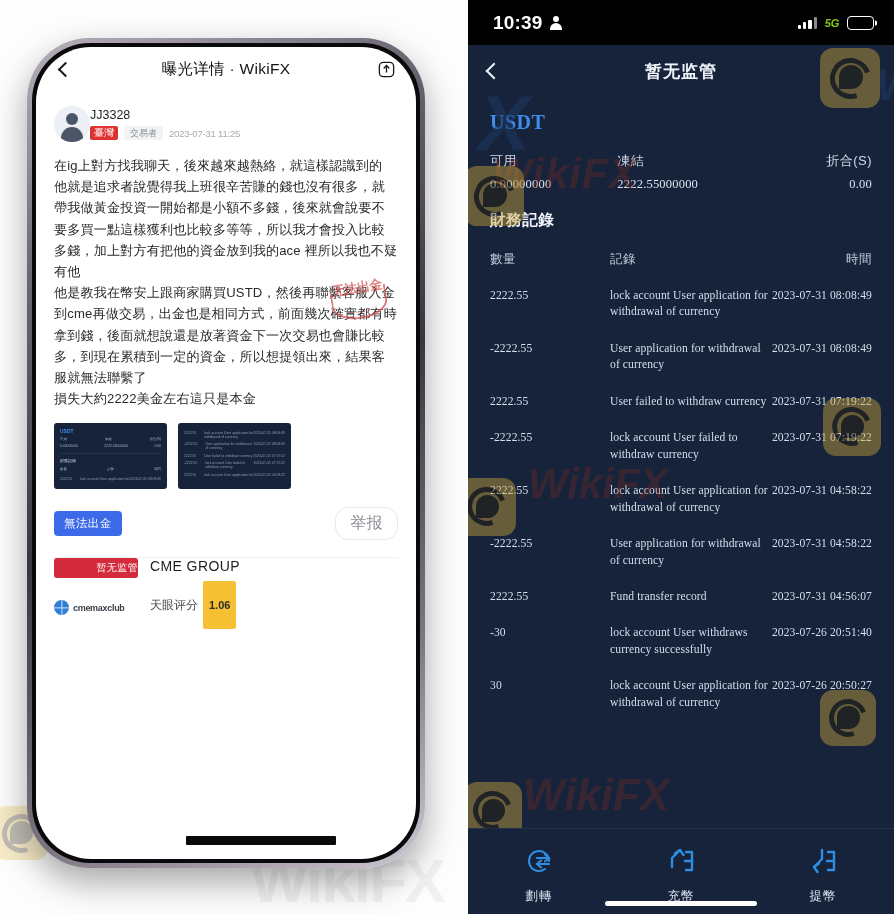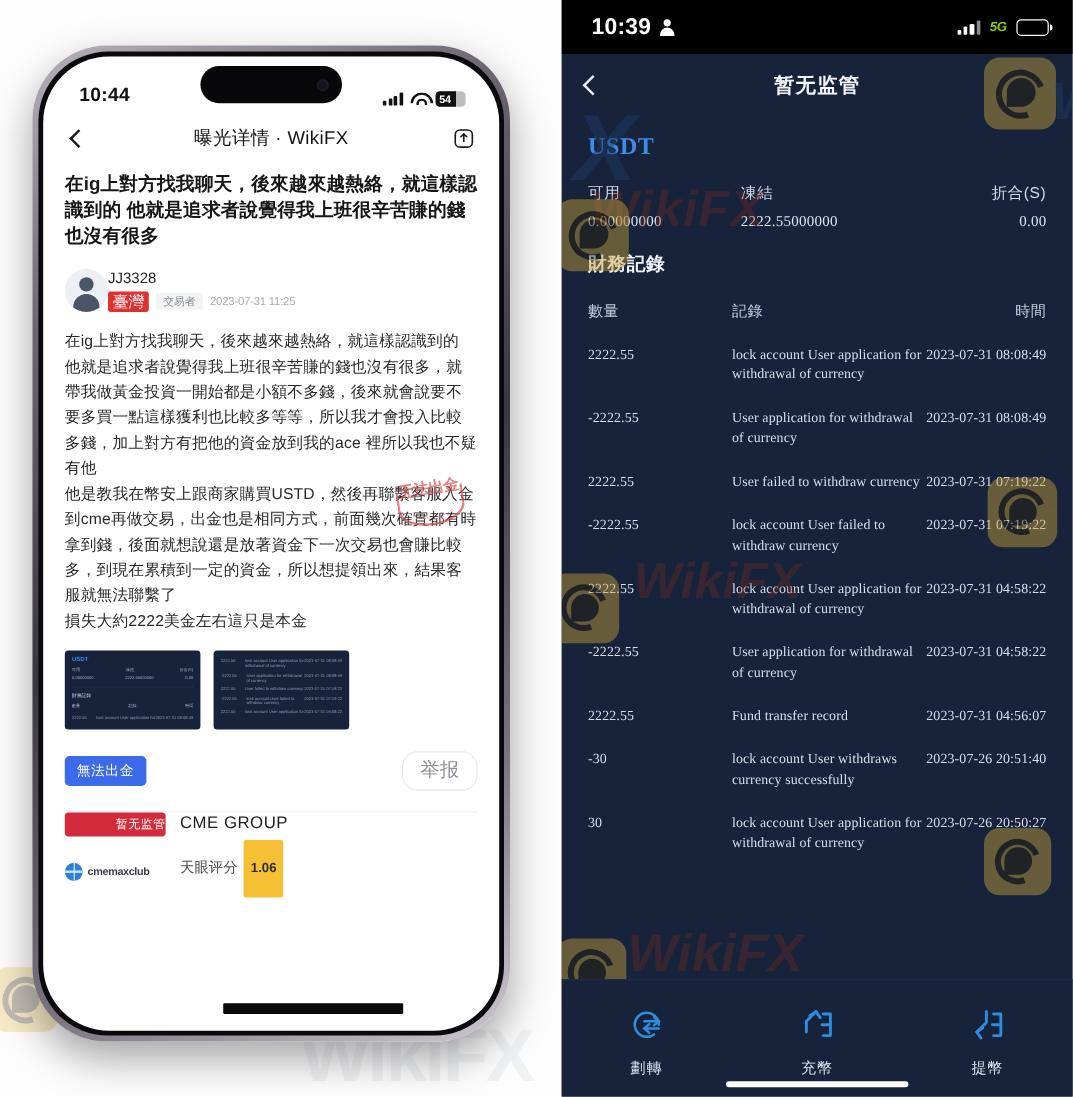--- a/index.html
+++ b/index.html
@@ -133,21 +133,21 @@
     content:""; position:absolute; left:50%; top:7px; transform:translateX(-50%);
     width:12px; height:12px; border-radius:50%; background:#4b5568;
   }
   .avatar::after {
     content:""; position:absolute; left:50%; top:21px; transform:translateX(-50%);
     width:22px; height:16px; border-radius:11px 11px 0 0; background:#4b5568;
   }
   .author-name { font-size: 12.5px; color: #1f1f1f; font-weight: 500; }
   .author-meta { display: flex; align-items: center; gap: 6px; margin-top: 4px; }
   .flag-badge {
-    background: #e03131; color: #fff; font-size: 13px; padding: 2px 4px;
+    background: #e03131; color: #fff; font-size: 10px; padding: 2px 4px;
     border-radius: 2px; line-height: 1;
   }
   .role-badge {
     background: #f2f3f5; color: #8c8f96; font-size: 9px;
     padding: 2.5px 6px; border-radius: 2px; line-height: 1;
   }
   .post-time { font-size: 9.5px; color: #a8abb2; letter-spacing: -.2px; }
 
   .body-text {
     font-size: 13.1px; color: #2a2a2a; line-height: 1.62;
@@ -311,21 +311,21 @@
   .col-b { flex: 1; }
   .col-c { flex: 0 0 100px; text-align: right; }
   .rec-row { display: flex; margin-top: 20px; align-items: flex-start; }
   .rec-row .amt, .rec-row .txt, .rec-row .tm {
     font-size: 11.6px; color: #d5dfec; line-height: 1.42;
     font-family: "Liberation Serif", serif; letter-spacing: .1px;
   }
   .rec-row .tm { white-space: nowrap; }
 
   .r-bottombar {
-    position: absolute; left: 0; right: 0; bottom: 0; height: 98px;
+    position: absolute; left: 0; right: 0; bottom: 0; height: 86px;
     background: #16233a; border-top: 1px solid #203050;
     display: flex; align-items: center; padding-top: 6px;
   }
   .bn-item {
     flex: 1; display: flex; flex-direction: column; align-items: center;
     gap: 7px; cursor: pointer;
   }
   .bn-label { font-size: 12.5px; color: #dce5f1; letter-spacing: 1px; }
   .home-ind {
     position: absolute; left: 50%; bottom: 8px; transform: translateX(-50%);
@@ -360,54 +360,34 @@
 
   <div class="left-panel">
 
     <div class="wm-bird" style="left:-6px;top:806px;width:54px;height:54px;opacity:.3"></div>
     <div class="bg-watermark bg-wm-1">WikiFX</div>
 
     <div class="phone">
       <div class="phone-inner">
         <div class="screen">
 
-          <div class="st-bar">
-            <div class="st-time">10:44</div>
-            <div class="island">
-              <div class="lens"></div>
-            </div>
-            <div class="st-right">
-              <div class="bars">
-                <i></i>
-                  <i></i>
-                  <i></i>
-                  <i></i>
-              </div>
-              <div class="wifi"></div>
-              <div class="batt">
-                <div class="fill"></div>
-                <div class="num">54</div>
-              </div>
-            </div>
-          </div>
 
           <div class="nav">
             <div class="chev-back"></div>
             <div class="nav-title">曝光详情 · WikiFX</div>
             <div class="share-icon">
               <svg width="19" height="19" viewBox="0 0 24 24" fill="none" stroke="#1a1a1a" stroke-width="1.7" stroke-linecap="round">
                 <rect x="3" y="3" width="18" height="18" rx="5"></rect>
                 <path d="M12 15V7.5"></path>
                   <path d="M9 10l3-3 3 3"></path>
               </svg>
             </div>
           </div>
 
           <div class="article">
-            <div class="headline">在ig上對方找我聊天，後來越來越熱絡，就這樣認識到的 他就是追求者說覺得我上班很辛苦賺的錢也沒有很多</div>
 
             <div class="author-row">
               <div class="avatar"></div>
               <div>
                 <div class="author-name">JJ3328</div>
                 <div class="author-meta">
                   <span class="flag-badge">臺灣</span>
                   <span class="role-badge">交易者</span>
                   <span class="post-time">2023-07-31 11:25</span>
                 </div>

